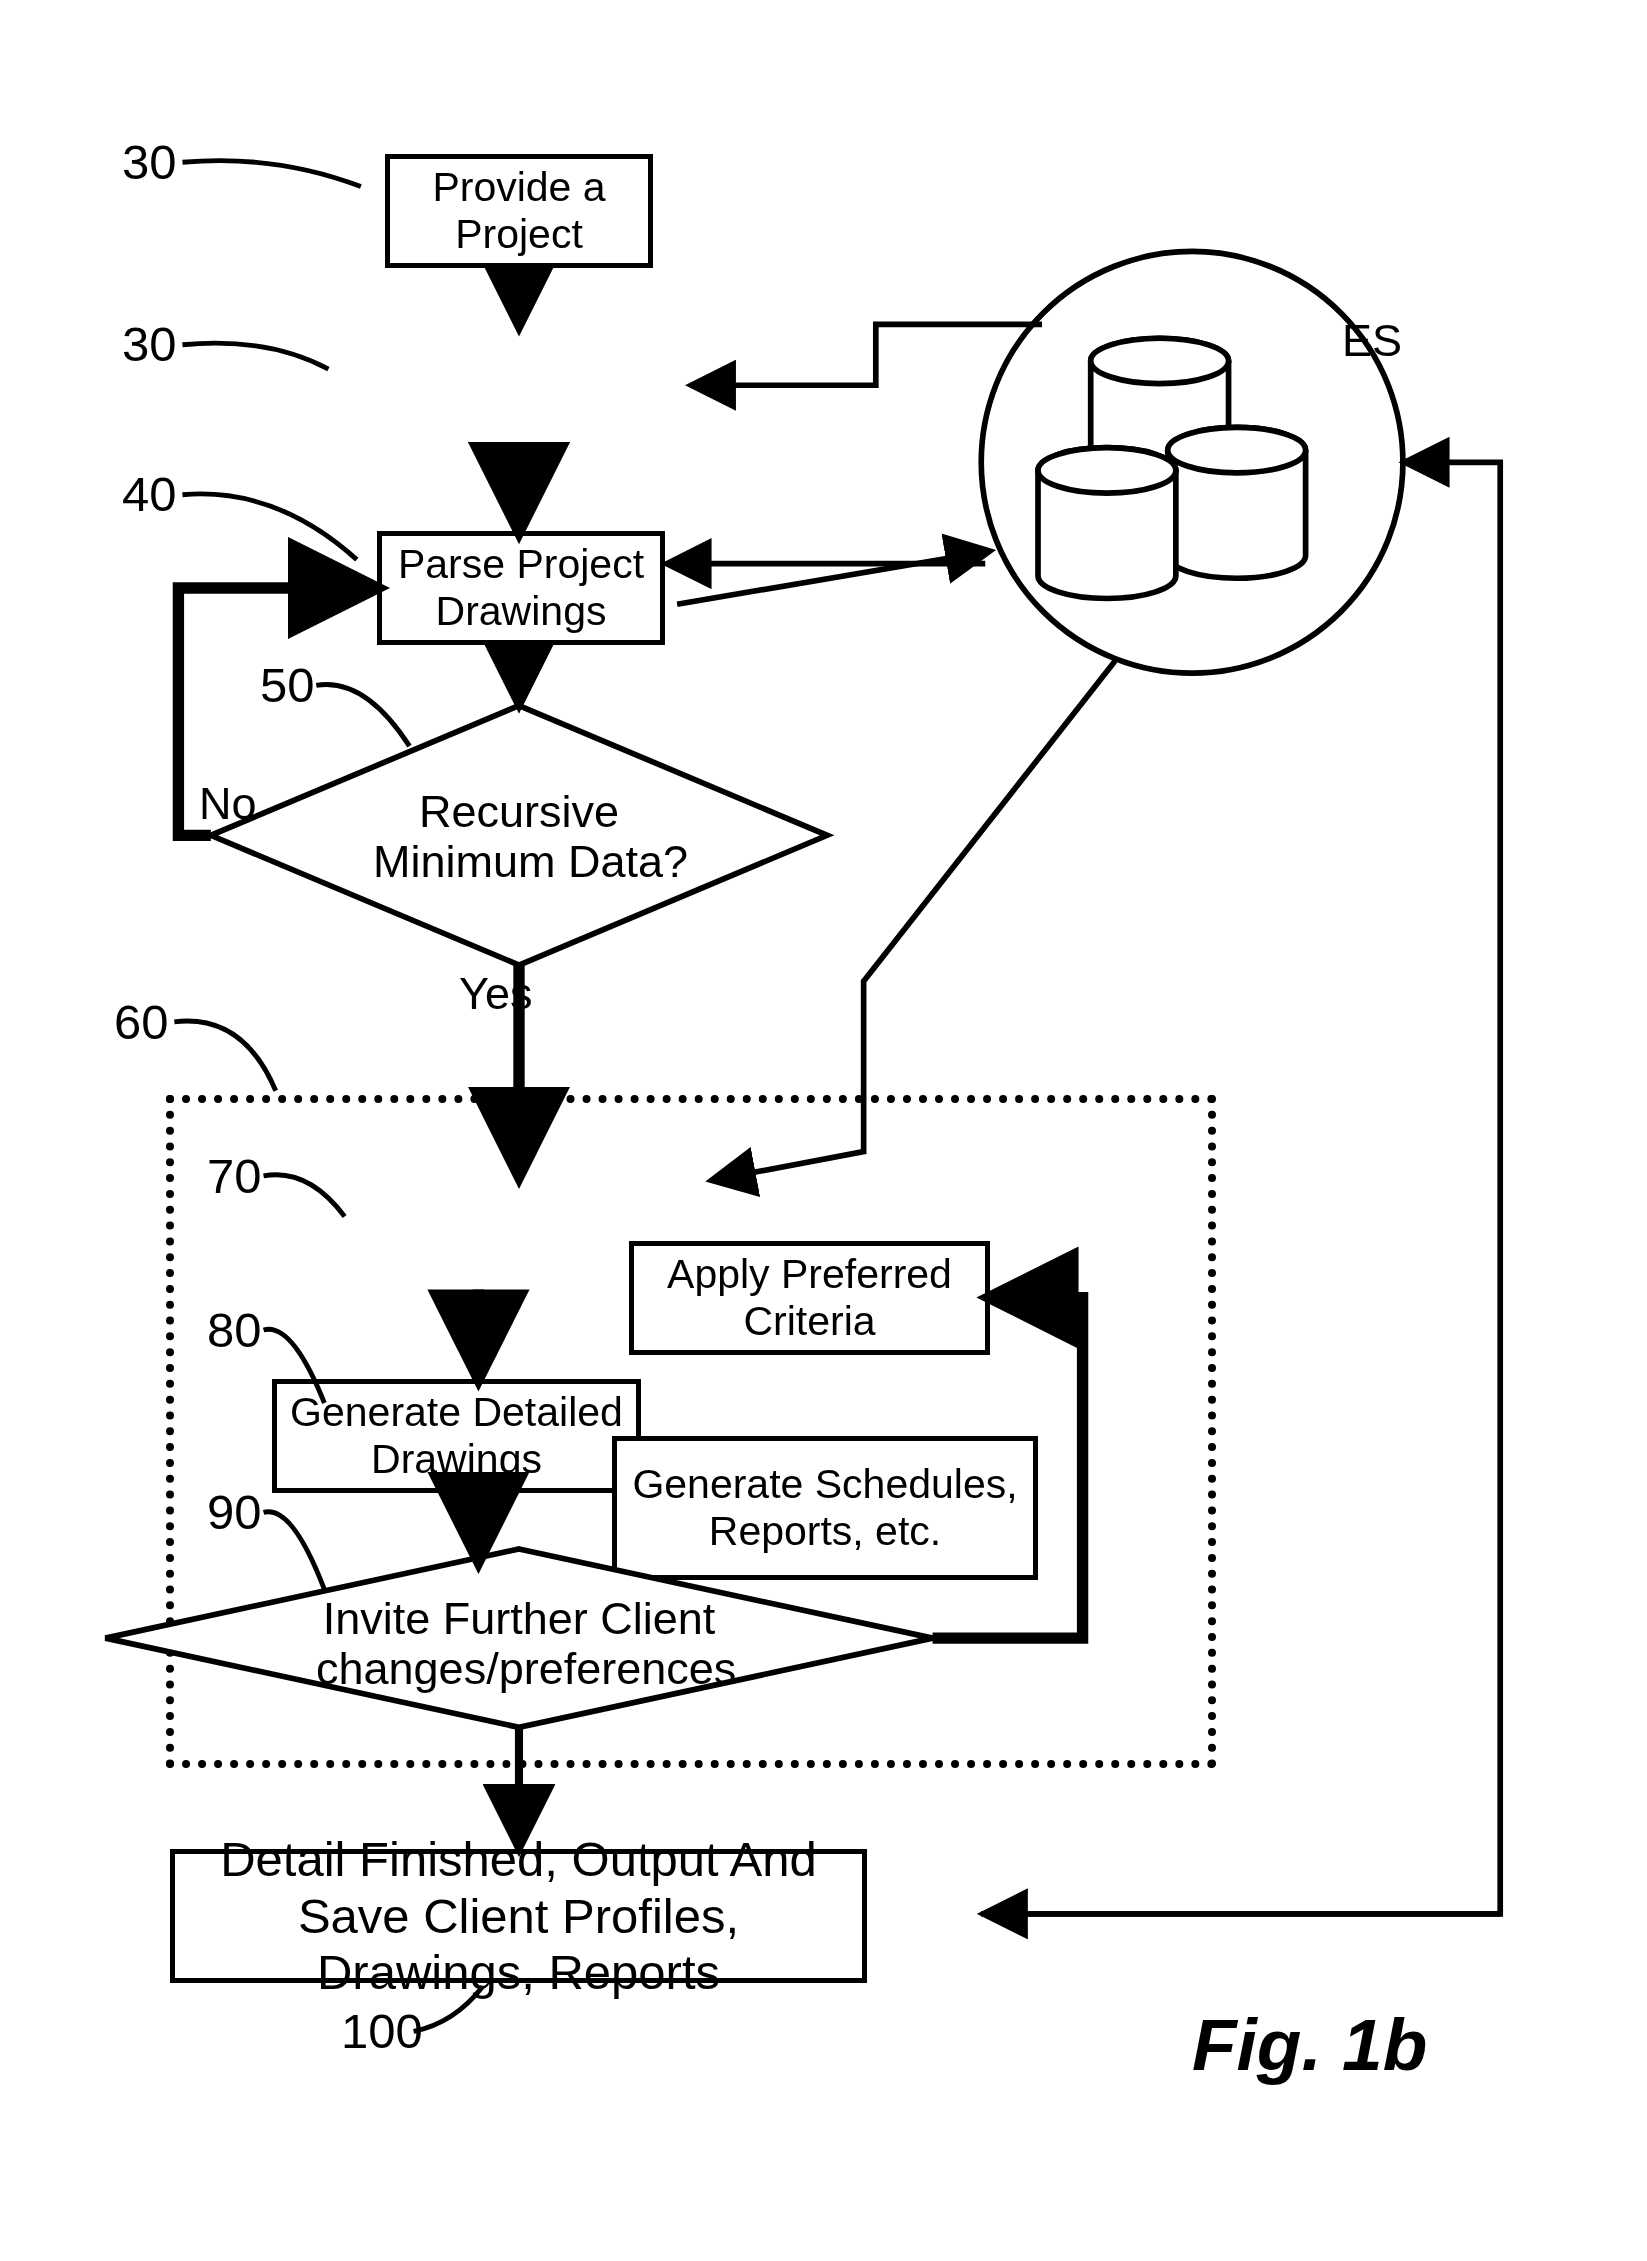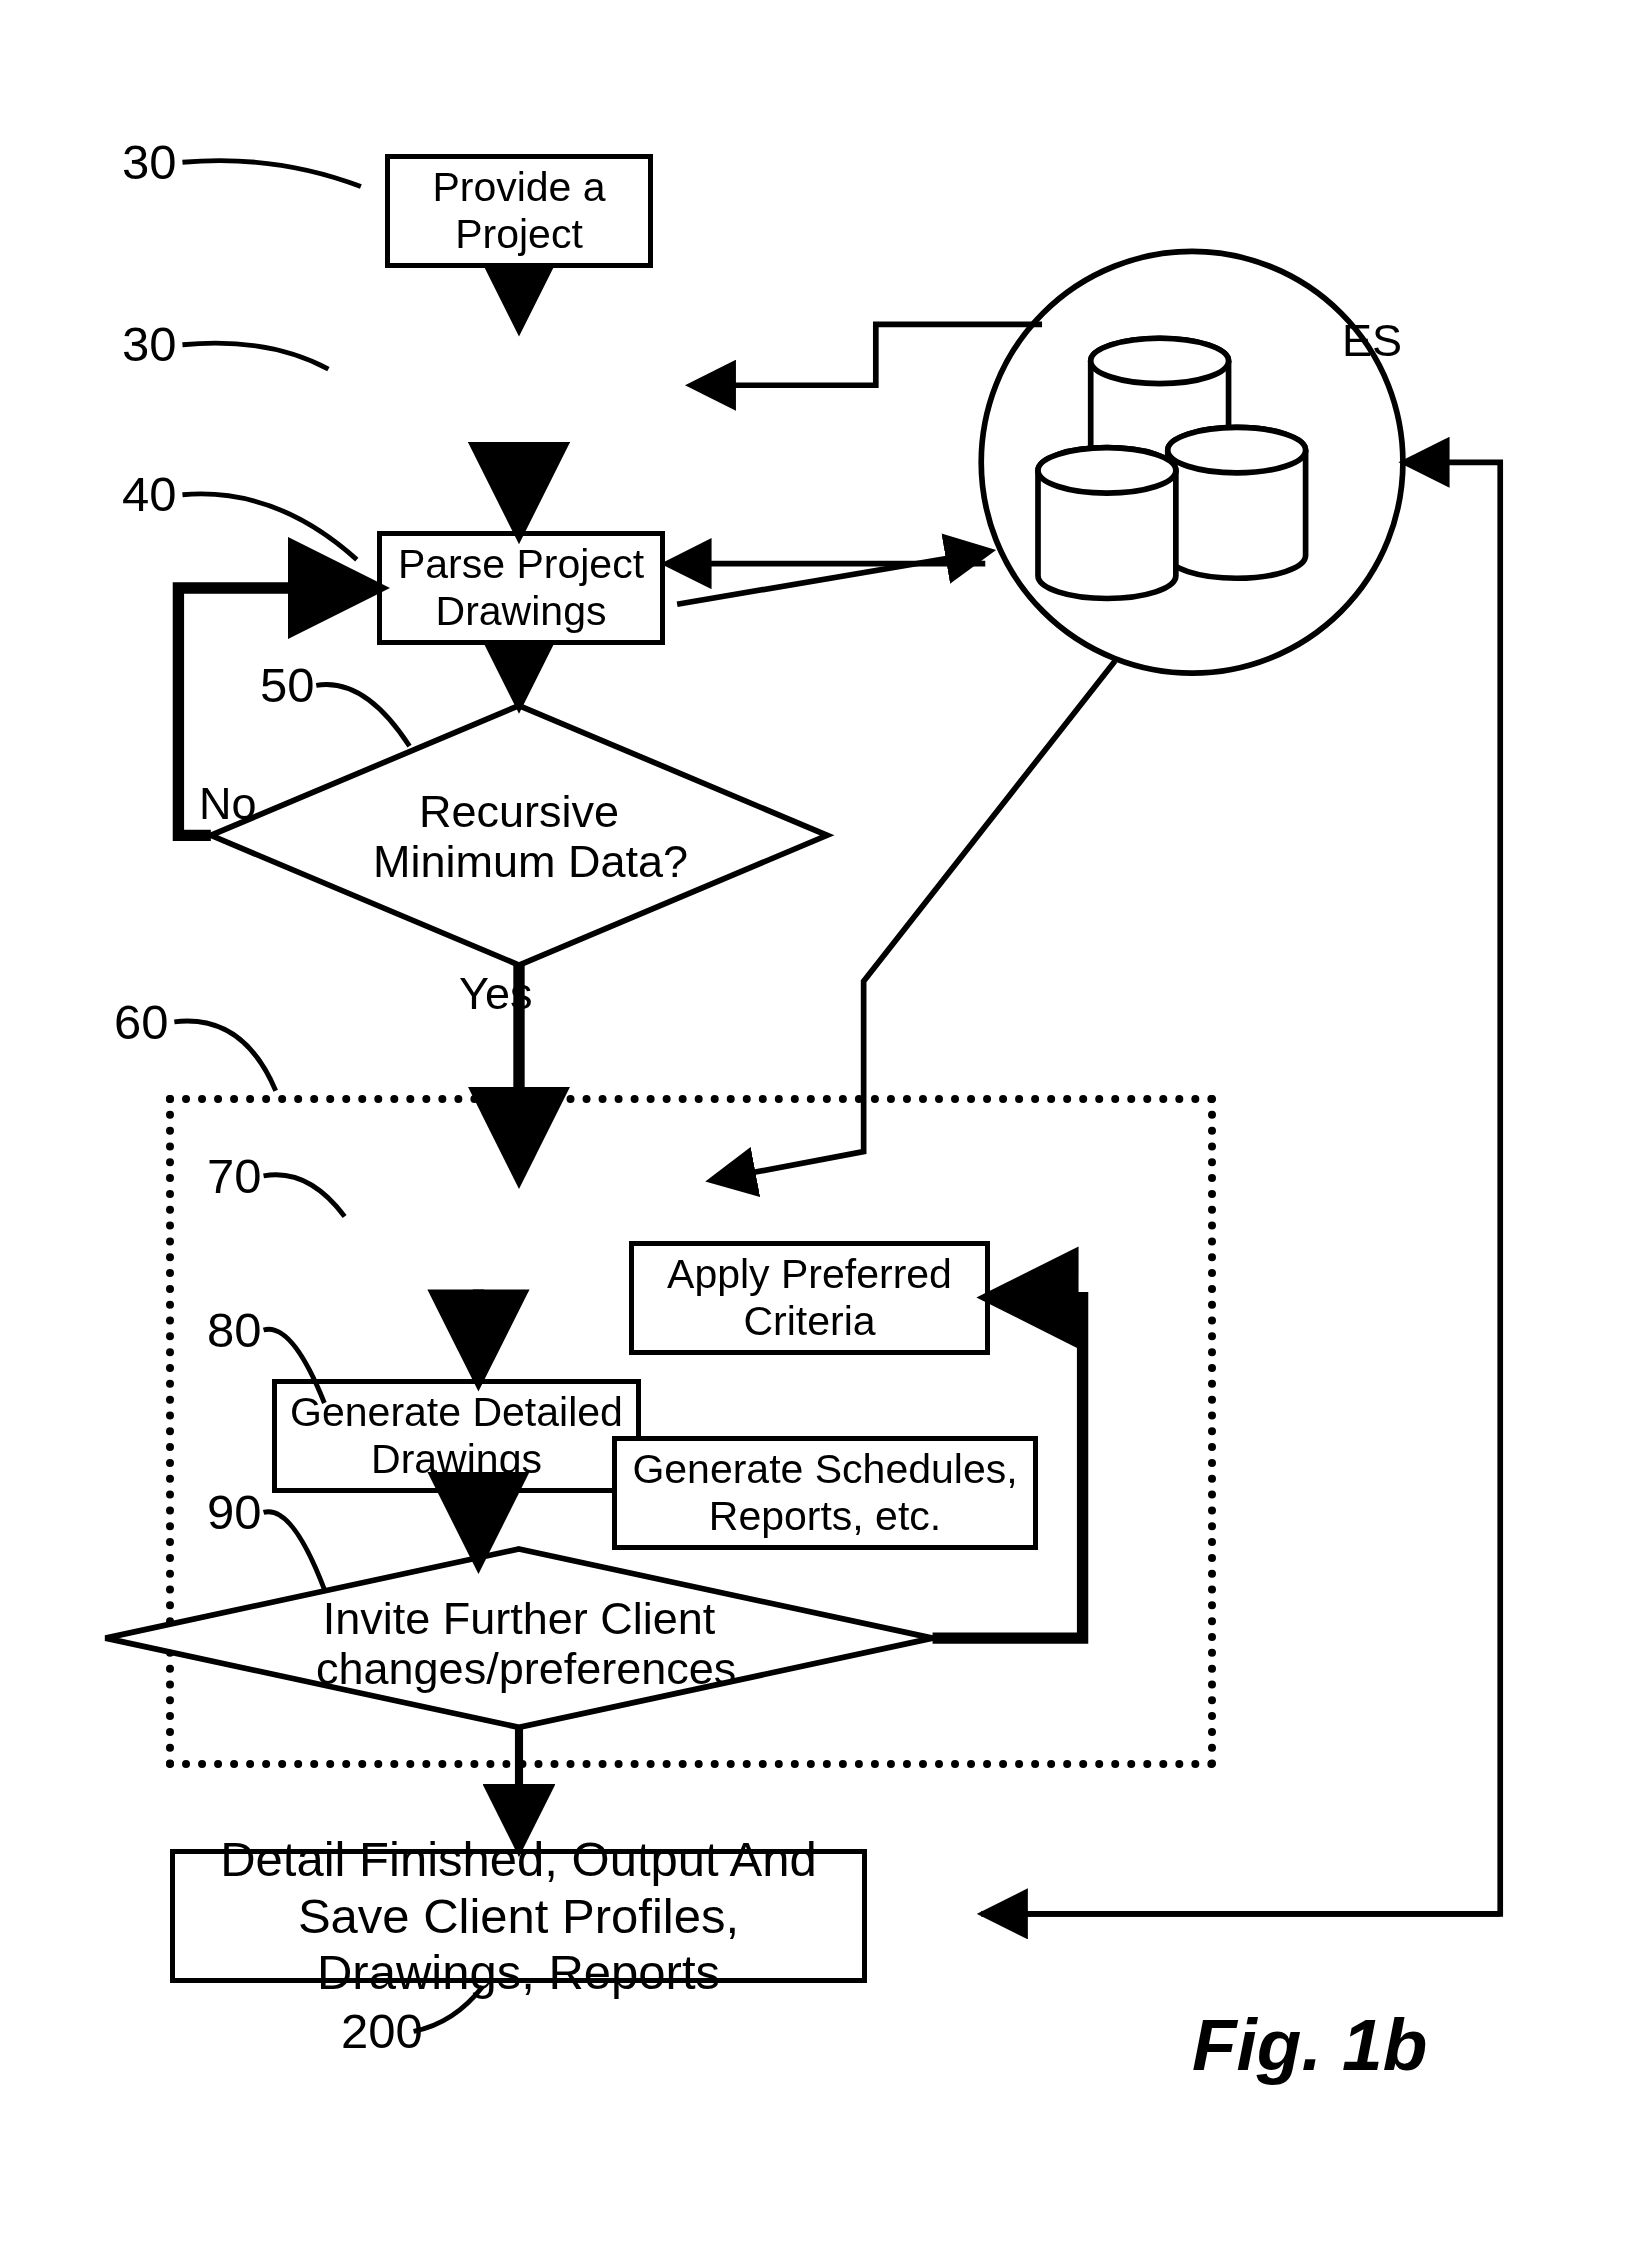--- a/index.html
+++ b/index.html
@@ -90,21 +90,21 @@
   <div class="box" style="left:629px; top:1241px; width:361px; height:114px;">
     <span>Apply Preferred
 Criteria</span>
   </div>
 
   <div class="box" style="left:272px; top:1379px; width:369px; height:114px;">
     <span>Generate Detailed
 Drawings</span>
   </div>
 
-  <div class="box" style="left:612px; top:1436px; width:426px; height:114px;">
+  <div class="box" style="left:612px; top:1436px; width:426px; height:144px;">
     <span>Generate Schedules,
 Reports, etc.</span>
   </div>
 
   <svg class="overlay" viewBox="0 0 2031 2788" width="1647" height="2261">
     <polygon points="640,1910 1150,2020 640,2130 130,2020" fill="#ffffff" stroke="#000" stroke-width="7"></polygon>
   </svg>
   <div class="label" style="left:316px; top:1594px; width:406px;">Invite Further Client
 changes/preferences</div>
 
@@ -134,21 +134,21 @@
   <div class="label" style="left:1342px; top:316px;">ES</div>
 
   <div class="ref" style="left:122px; top:134px;">30</div>
   <div class="ref" style="left:122px; top:316px;">30</div>
   <div class="ref" style="left:122px; top:466px;">40</div>
   <div class="ref" style="left:260px; top:657px;">50</div>
   <div class="ref" style="left:114px; top:994px;">60</div>
   <div class="ref" style="left:207px; top:1148px;">70</div>
   <div class="ref" style="left:207px; top:1302px;">80</div>
   <div class="ref" style="left:207px; top:1484px;">90</div>
-  <div class="ref" style="left:341px; top:2003px;">200</div>
+  <div class="ref" style="left:341px; top:2003px;">100</div>
 
   <div class="fig" style="left:1192px; top:2003px;">Fig. 1b</div>
 
   <svg class="overlay" viewBox="0 0 2031 2788" width="1647" height="2261">
     <defs>
       <marker id="ah" viewBox="0 0 12 12" refX="10" refY="6" markerWidth="9" markerHeight="9" orient="auto">
         <path d="M0,0 L12,6 L0,12 Z" fill="#000"></path>
       </marker>
     </defs>
 

